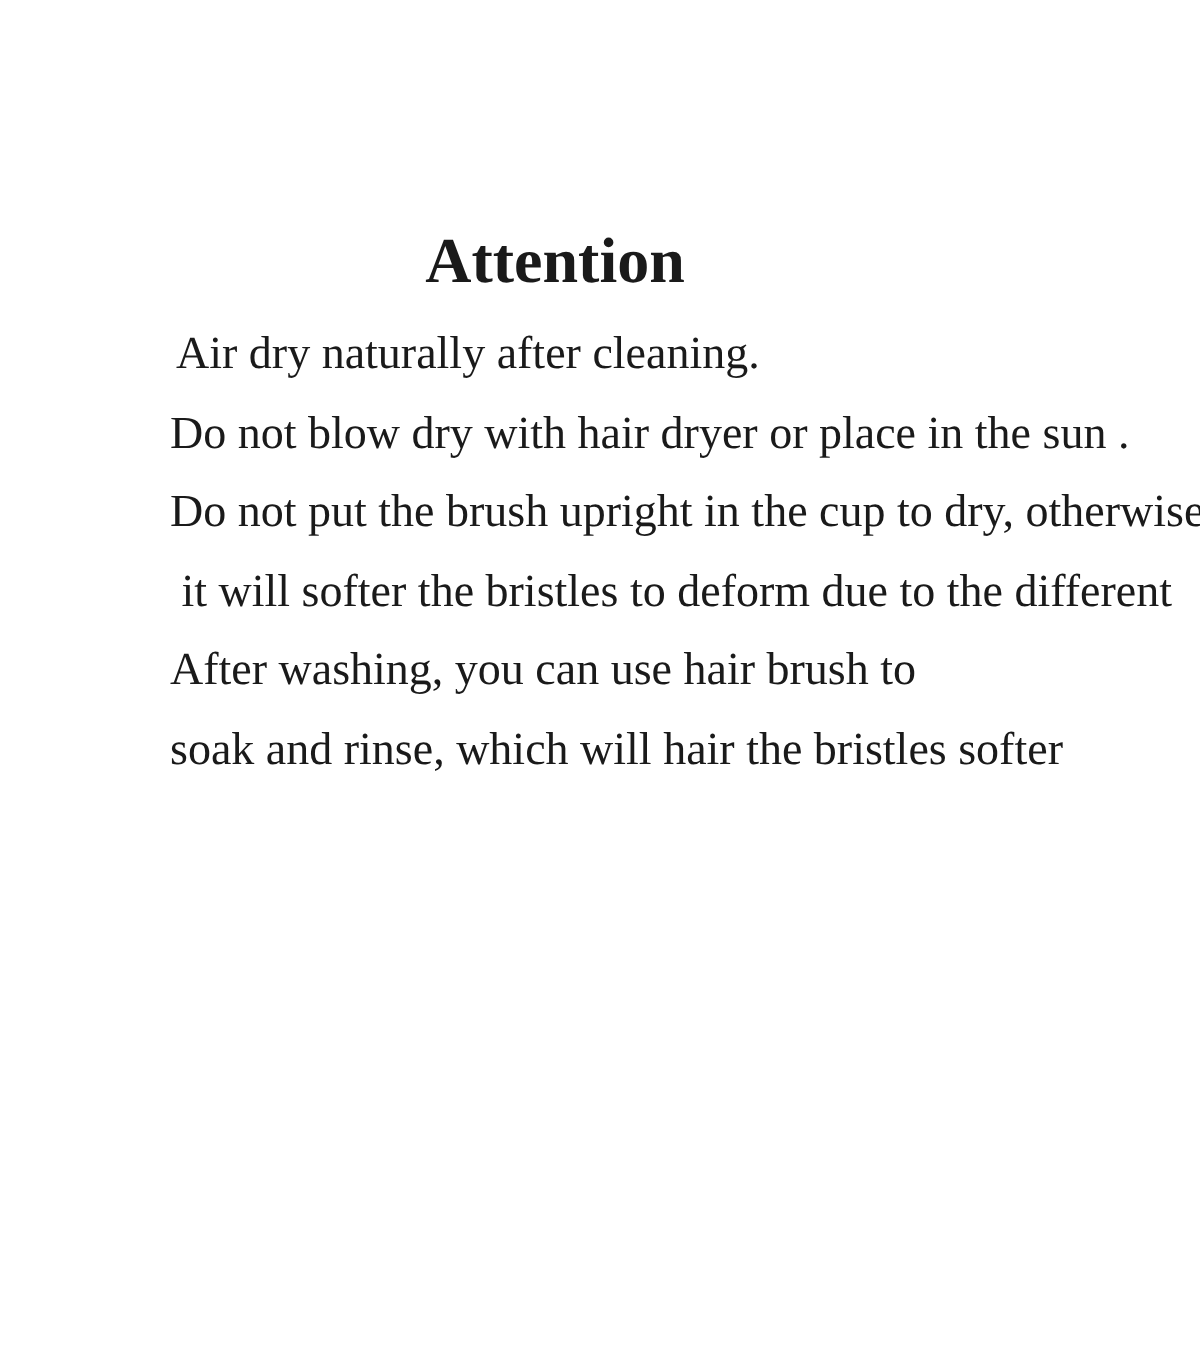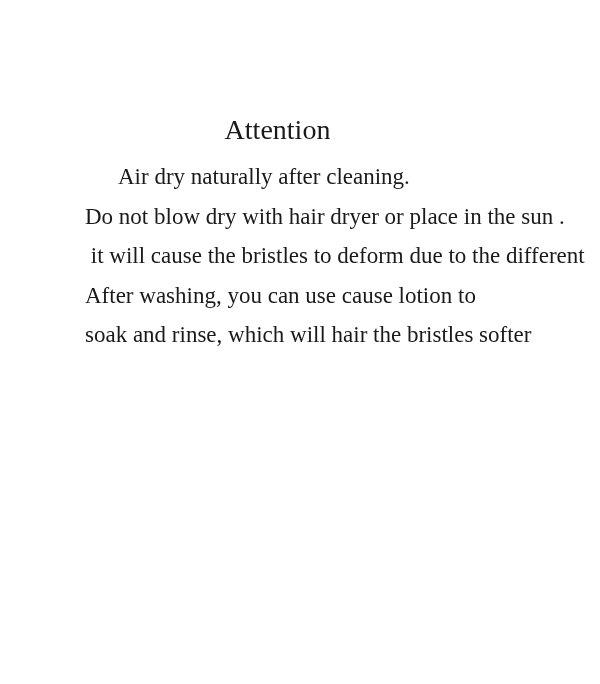--- a/index.html
+++ b/index.html
@@ -19,47 +19,48 @@
     width: 600px;
     height: 684px;
     background: #ffffff;
   }
   .doc-title {
     position: absolute;
     top: 112px;
     left: 0;
     width: 555px;
     text-align: center;
-    font-size: 28px;
+    font-size: 32px;
     line-height: 36px;
-    font-weight: 400;
+    font-weight: 700;
     white-space: pre;
   }
   .body-text {
     position: absolute;
     top: 157px;
     left: 0;
     width: 600px;
   }
   .line {
     font-size: 23px;
     line-height: 39.5px;
     white-space: pre;
     padding-left: 85px;
   }
   .line.indent-first {
-    padding-left: 118px;
+    padding-left: 88px;
   }
 </style>
 </head>
 <body>
 
 <div class="page">
   <div class="doc-title">Attention</div>
 
   <div class="body-text">
     <div class="line indent-first">Air dry naturally after cleaning.</div>
     <div class="line">Do not blow dry with hair dryer or place in the sun .</div>
-    <div class="line"> it will cause the bristles to deform due to the different</div>
-    <div class="line">After washing, you can use cause lotion to</div>
+    <div class="line">Do not put the brush upright in the cup to dry, otherwise</div>
+    <div class="line"> it will softer the bristles to deform due to the different</div>
+    <div class="line">After washing, you can use hair brush to</div>
     <div class="line">soak and rinse, which will hair the bristles softer</div>
   </div>
 </div>
 
 </body></html>

